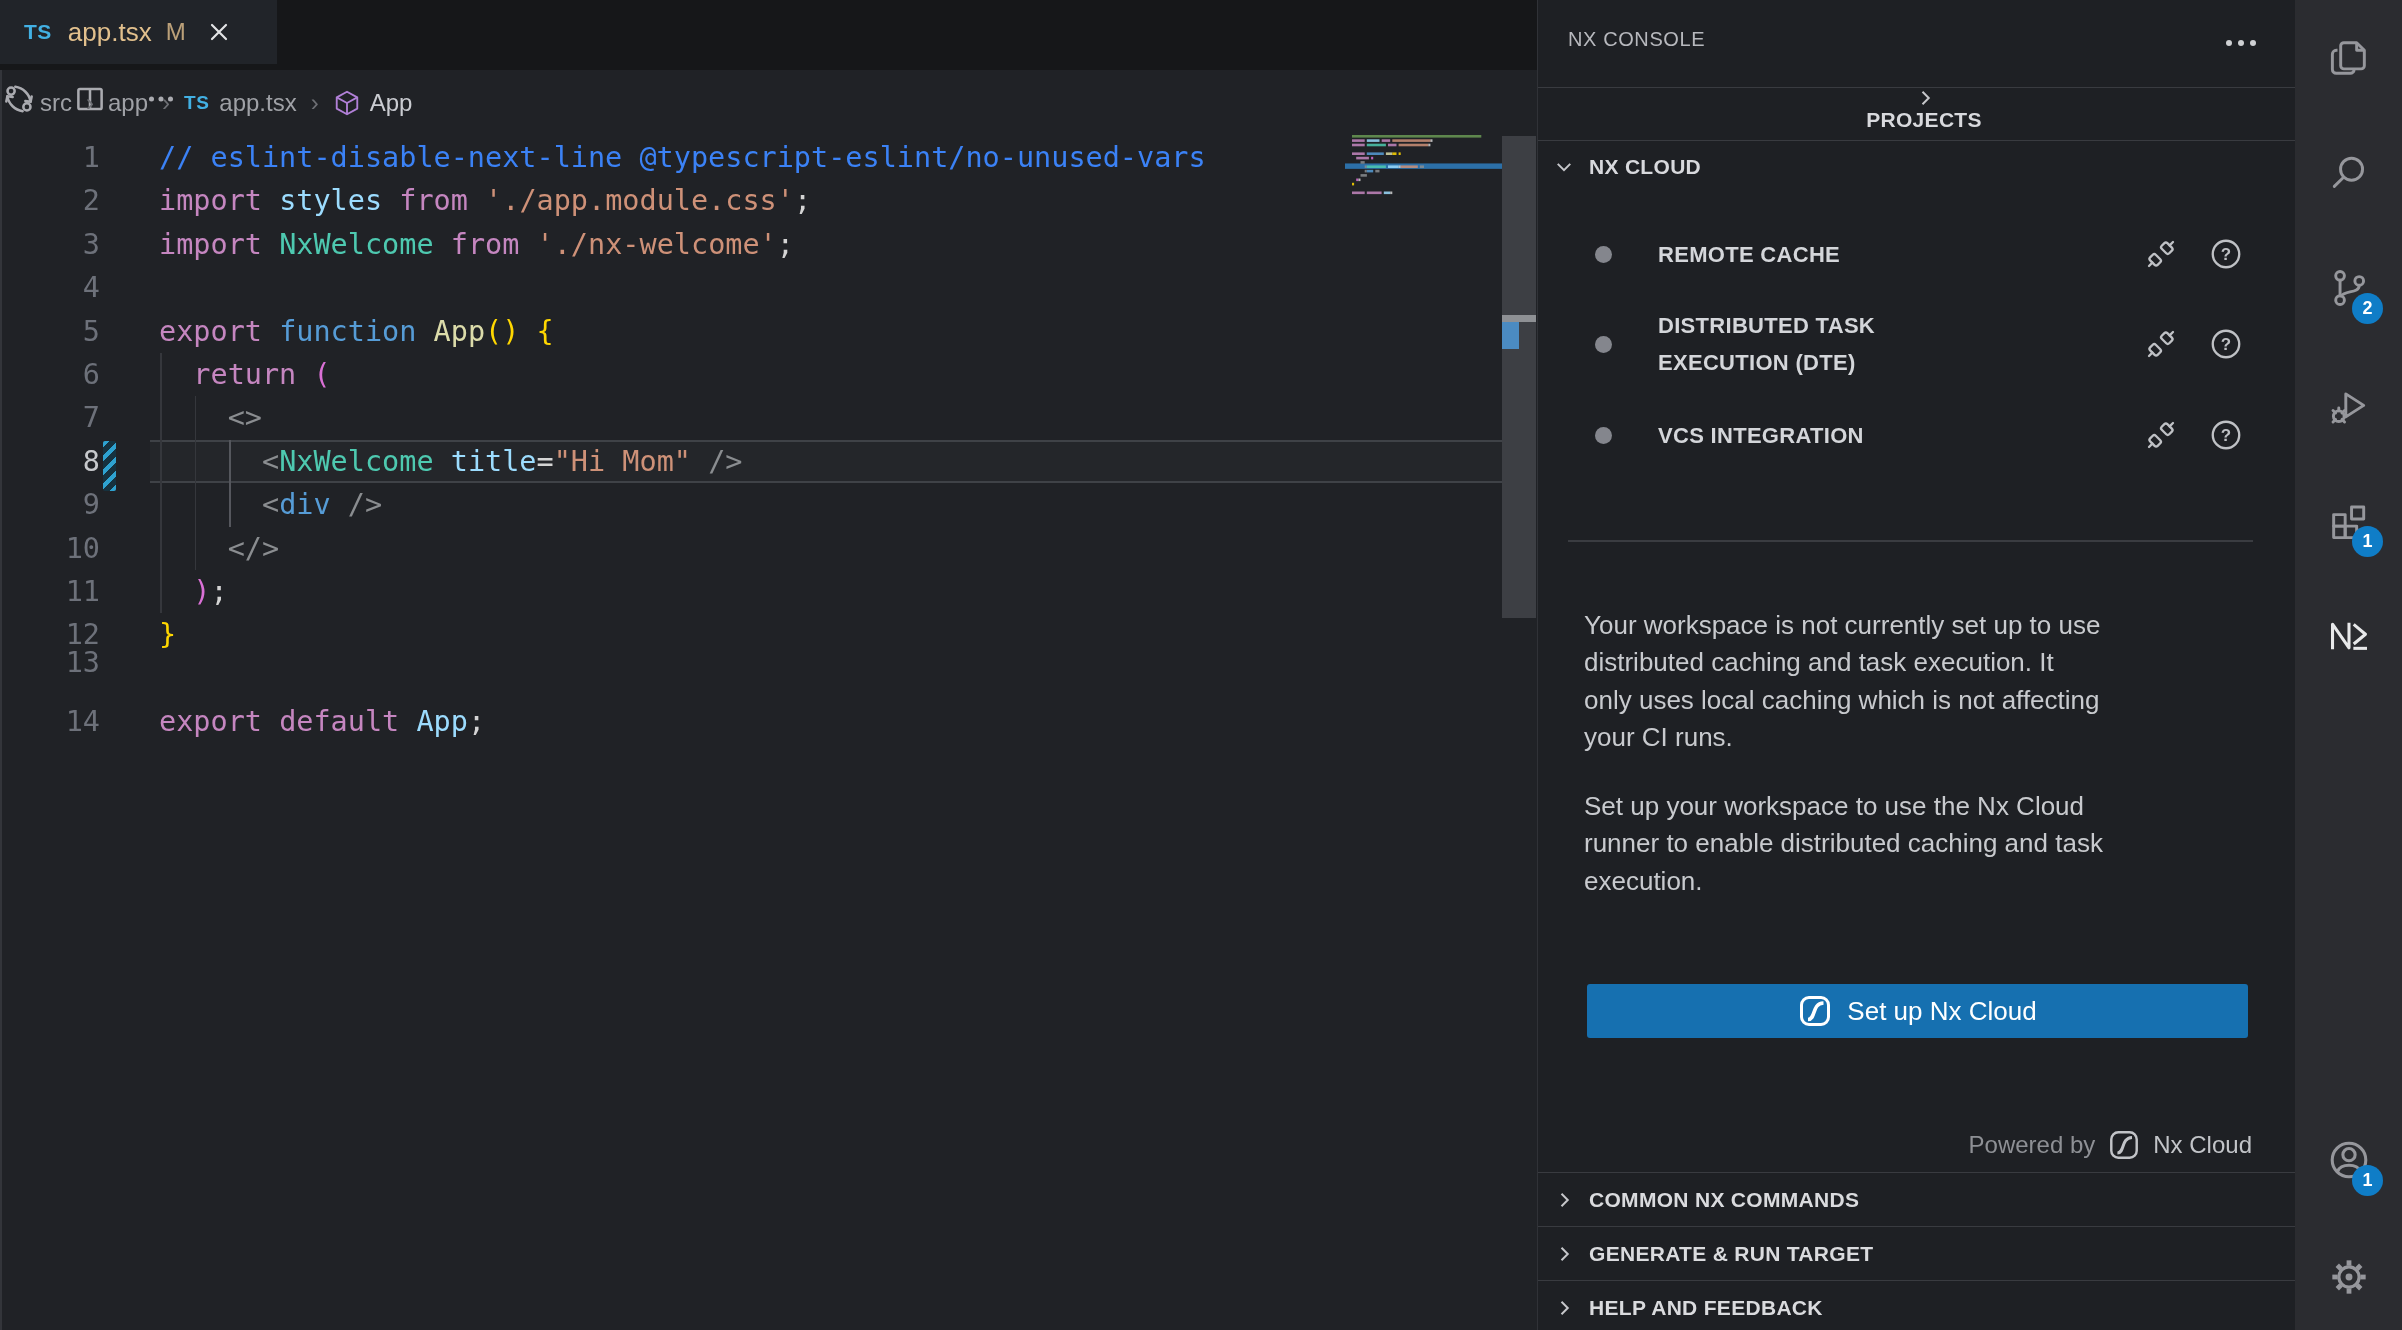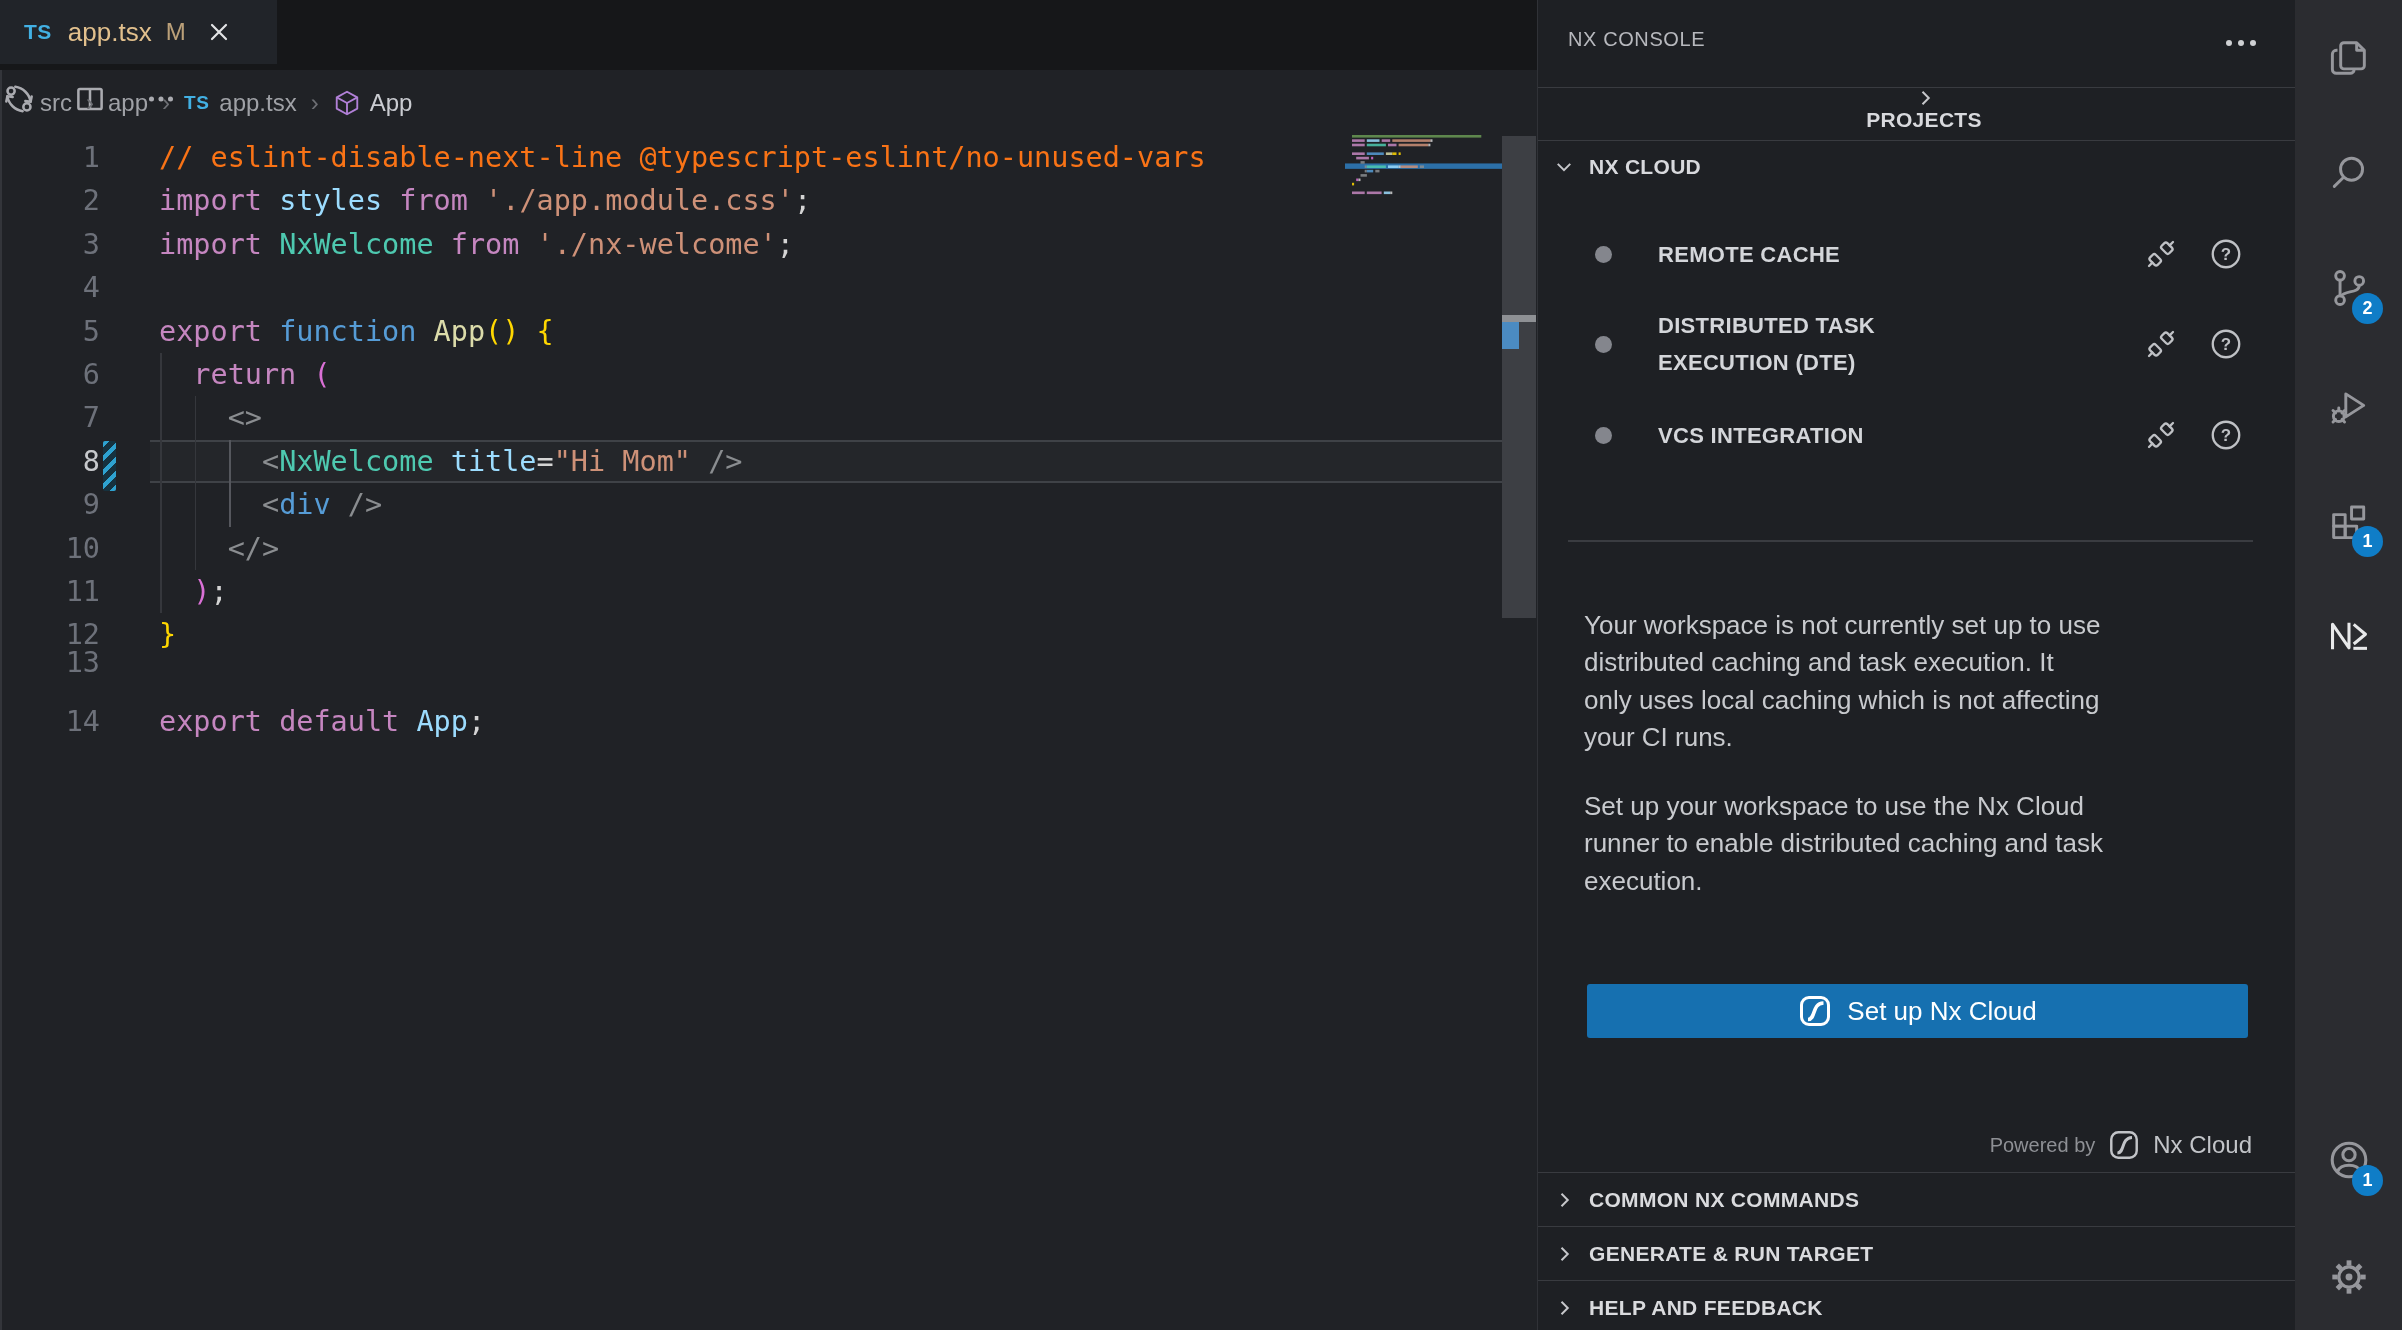--- a/index.html
+++ b/index.html
@@ -73,21 +73,21 @@
   .cloud-label{margin-left:46px;flex:1;font-size:22px;font-weight:bold;color:#d4d6da;letter-spacing:.3px;white-space:pre-line;line-height:37px;}
   .cloud-icons{display:flex;align-items:center;gap:29px;margin-right:51px;color:#bfc1c5;}
   #cloud-sep{position:absolute;left:30px;top:540px;width:685px;height:2px;background:#3a3c41;}
   .panel-p{position:absolute;left:46px;width:690px;font-size:26px;line-height:37.4px;color:#c8cace;white-space:pre-line;}
   #setup-btn{
     position:absolute;left:49px;top:984px;width:661px;height:54px;background:#1670b0;border:none;border-radius:3px;
     display:flex;align-items:center;justify-content:center;gap:15px;color:#ffffff;font-size:26px;cursor:pointer;
     font-family:"Liberation Sans",sans-serif;
   }
   #powered{position:absolute;right:43px;top:1122px;height:46px;display:flex;align-items:center;gap:13px;}
-  #powered .pb-prefix{font-size:20px;color:#8e9095;margin-left:46px;}
+  #powered .pb-prefix{font-size:24px;color:#8e9095;margin-left:46px;}
   #powered .pb-brand{font-size:24px;color:#c2c4c8;}
   #powered svg{color:#c2c4c8;}
   .bottom-row{position:absolute;left:0;width:100%;height:54px;display:flex;align-items:center;border-top:1px solid #393b40;background:#1e2024;}
   .bottom-row .chev{margin-left:16px;color:#c6c7cb;}
   .bottom-row .sec-label{margin-left:15px;font-size:21px;font-weight:bold;color:#dadbde;letter-spacing:.3px;}
 
   
   #activitybar{left:2295px;top:0;width:107px;height:1330px;background:#2b2c30;}
   .act-item{position:absolute;left:0;width:107px;height:90px;display:flex;align-items:center;justify-content:center;color:#96979c;cursor:pointer;}
   .act-item.active{color:#e8e9ea;}
@@ -163,21 +163,21 @@
       </span>
     </div>
 
     <div id="cur-line" class="abs"></div>
     <div id="gutter-mod" class="abs"></div>
     <div class="abs indent-guide" style="left:160px;top:353px;height:260.4px;"></div>
     <div class="abs indent-guide" style="left:194.5px;top:396.4px;height:173.6px;"></div>
     <div class="abs indent-guide active" style="left:229px;top:439.8px;height:86.8px;"></div>
 
     <div id="code" class="abs">
-        <div class="code-line" style="top: 136px;"><span class="gut">1</span><span class="src"><span style="color: #f97316;">// eslint-disable-next-line @typescript-eslint/no-unused-vars</span></span></div>
+        <div class="code-line" style="top: 136px;"><span class="gut">1</span><span class="src"><span style="color: #3b82f6;">// eslint-disable-next-line @typescript-eslint/no-unused-vars</span></span></div>
         <div class="code-line" style="top: 179.4px;"><span class="gut">2</span><span class="src"><span style="color: rgb(197, 134, 192);">import</span><span style="color: rgb(212, 212, 212);"> </span><span style="color: rgb(156, 220, 254);">styles</span><span style="color: rgb(212, 212, 212);"> </span><span style="color: rgb(197, 134, 192);">from</span><span style="color: rgb(212, 212, 212);"> </span><span style="color: rgb(206, 145, 120);">'./app.module.css'</span><span style="color: rgb(212, 212, 212);">;</span></span></div>
         <div class="code-line" style="top: 222.8px;"><span class="gut">3</span><span class="src"><span style="color: rgb(197, 134, 192);">import</span><span style="color: rgb(212, 212, 212);"> </span><span style="color: rgb(78, 201, 176);">NxWelcome</span><span style="color: rgb(212, 212, 212);"> </span><span style="color: rgb(197, 134, 192);">from</span><span style="color: rgb(212, 212, 212);"> </span><span style="color: rgb(206, 145, 120);">'./nx-welcome'</span><span style="color: rgb(212, 212, 212);">;</span></span></div>
         <div class="code-line" style="top: 266.2px;"><span class="gut">4</span><span class="src"></span></div>
         <div class="code-line" style="top: 309.6px;"><span class="gut">5</span><span class="src"><span style="color: rgb(197, 134, 192);">export</span><span style="color: rgb(212, 212, 212);"> </span><span style="color: rgb(86, 156, 214);">function</span><span style="color: rgb(212, 212, 212);"> </span><span style="color: rgb(220, 220, 170);">App</span><span style="color: rgb(255, 215, 0);">()</span><span style="color: rgb(212, 212, 212);"> </span><span style="color: rgb(255, 215, 0);">{</span></span></div>
         <div class="code-line" style="top: 353px;"><span class="gut">6</span><span class="src"><span style="color: rgb(212, 212, 212);">  </span><span style="color: rgb(197, 134, 192);">return</span><span style="color: rgb(212, 212, 212);"> </span><span style="color: rgb(218, 112, 214);">(</span></span></div>
         <div class="code-line" style="top: 396.4px;"><span class="gut">7</span><span class="src"><span style="color: rgb(212, 212, 212);">    </span><span style="color: rgb(138, 141, 144);">&lt;&gt;</span></span></div>
         <div class="code-line" style="top: 439.8px;"><span class="gut cur">8</span><span class="src"><span style="color: rgb(212, 212, 212);">      </span><span style="color: rgb(138, 141, 144);">&lt;</span><span style="color: rgb(78, 201, 176);">NxWelcome</span><span style="color: rgb(212, 212, 212);"> </span><span style="color: rgb(156, 220, 254);">title</span><span style="color: rgb(212, 212, 212);">=</span><span style="color: rgb(206, 145, 120);">"Hi Mom"</span><span style="color: rgb(212, 212, 212);"> </span><span style="color: rgb(138, 141, 144);">/&gt;</span></span></div>
         <div class="code-line" style="top: 483.2px;"><span class="gut">9</span><span class="src"><span style="color: rgb(212, 212, 212);">      </span><span style="color: rgb(138, 141, 144);">&lt;</span><span style="color: rgb(86, 156, 214);">div</span><span style="color: rgb(212, 212, 212);"> </span><span style="color: rgb(138, 141, 144);">/&gt;</span></span></div>
         <div class="code-line" style="top: 526.6px;"><span class="gut">10</span><span class="src"><span style="color: rgb(212, 212, 212);">    </span><span style="color: rgb(138, 141, 144);">&lt;/&gt;</span></span></div>
         <div class="code-line" style="top: 570px;"><span class="gut">11</span><span class="src"><span style="color: rgb(212, 212, 212);">  </span><span style="color: rgb(218, 112, 214);">)</span><span style="color: rgb(212, 212, 212);">;</span></span></div>

